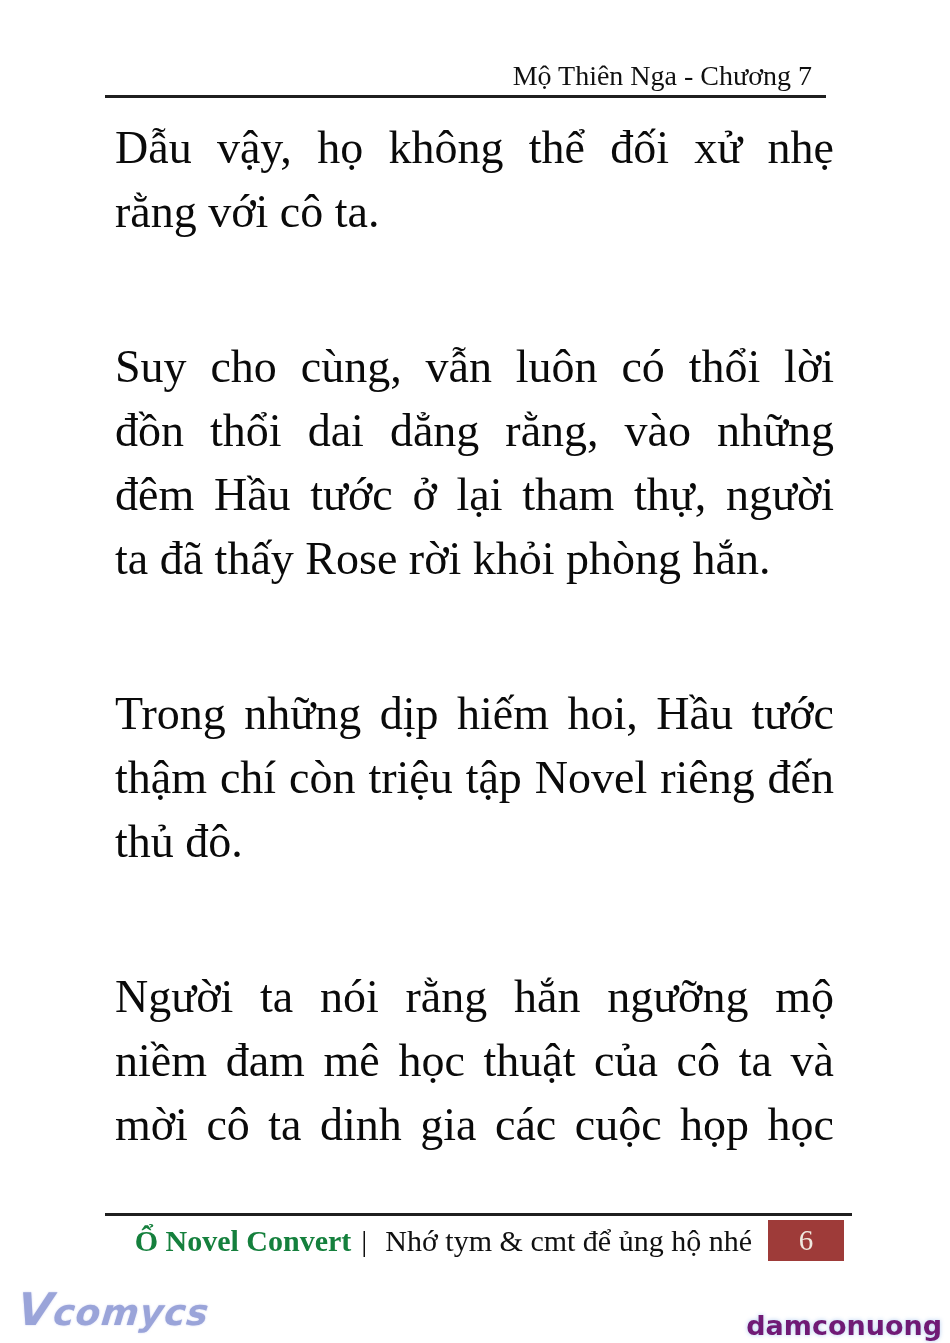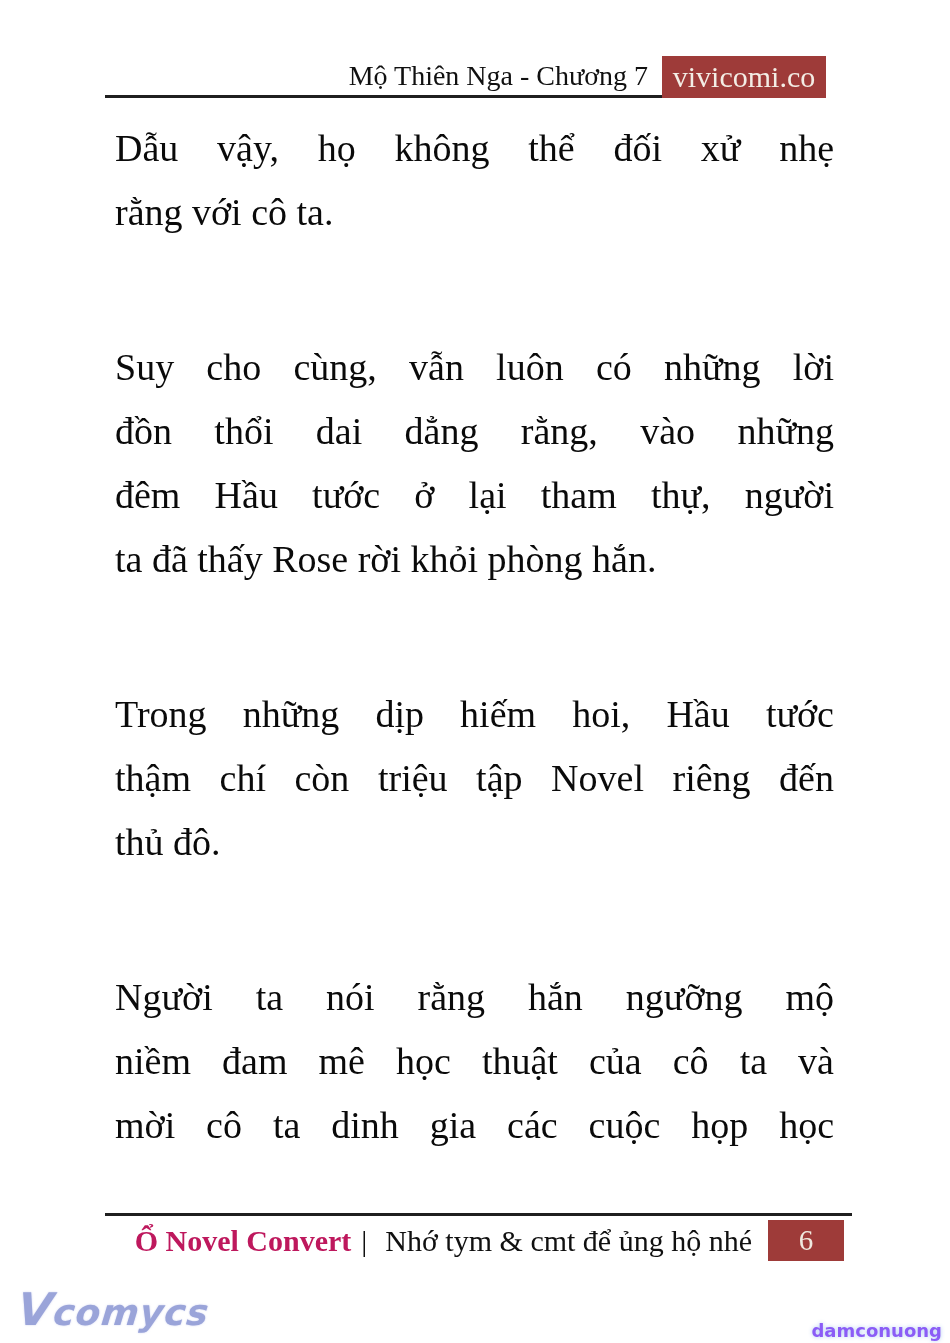--- a/index.html
+++ b/index.html
@@ -40,21 +40,21 @@
     align-items: center;
     justify-content: center;
     font-size: 30px;
   }
 
   
   .body-text {
     position: absolute;
     left: 115px; top: 116px;
     width: 719px;
-    font-size: 38px;
+    font-size: 46px;
     line-height: 64px;
     color: #0a0a0a;
   }
   .para { margin: 0 0 91px 0; }
   .line {
     text-align: justify;
     text-align-last: justify;
   }
   .line.left {
     text-align-last: left;
@@ -69,21 +69,21 @@
   }
   .footer-row {
     display: flex;
     justify-content: flex-end;
     align-items: center;
     padding-top: 4px;
     font-size: 30px;
     color: #101010;
   }
   .footer-brand {
-    color: #be185d;
+    color: #15803d;
     font-weight: bold;
     white-space: nowrap;
     font-family: Liberation Serif, serif;
   }
   .footer-sep {
     margin: 0 10px;
     color: #101010;
     font-weight: 300;
   }
   .footer-note { white-space: nowrap; margin-left: 8px; }
@@ -112,42 +112,41 @@
     color: #9aa4d9;
     transform: skewX(-6deg);
     text-shadow: 0 0 2px rgba(160,170,225,0.55);
   }
   .wm-left::first-letter { font-size: 1.25em; }
   .wm-right {
     position: absolute;
     right: 8px; bottom: 2px;
     font-family: "DejaVu Sans", sans-serif;
     font-weight: bold;
-    font-size: 18px;
-    color: #8b5cf6;
+    font-size: 27px;
+    color: #701a75;
     text-shadow: 0 0 4px rgba(170,200,240,0.9);
   }
 </style>
 </head>
 <body>
 
 <div class="header-bar">
   <div class="header-title-wrap">
     <span class="header-title">Mộ Thiên Nga - Chương 7</span>
   </div>
-  <div class="site-badge">vivicomi.co</div>
 </div>
 
 <div class="body-text">
   <div class="para">
     <div class="line">Dẫu vậy, họ không thể đối xử nhẹ</div>
     <div class="line left">rằng với cô ta.</div>
   </div>
   <div class="para">
-    <div class="line">Suy cho cùng, vẫn luôn có những lời</div>
+    <div class="line">Suy cho cùng, vẫn luôn có thổi lời</div>
     <div class="line">đồn thổi dai dẳng rằng, vào những</div>
     <div class="line">đêm Hầu tước ở lại tham thự, người</div>
     <div class="line left">ta đã thấy Rose rời khỏi phòng hắn.</div>
   </div>
   <div class="para">
     <div class="line">Trong những dịp hiếm hoi, Hầu tước</div>
     <div class="line">thậm chí còn triệu tập Novel riêng đến</div>
     <div class="line left">thủ đô.</div>
   </div>
   <div class="para">

